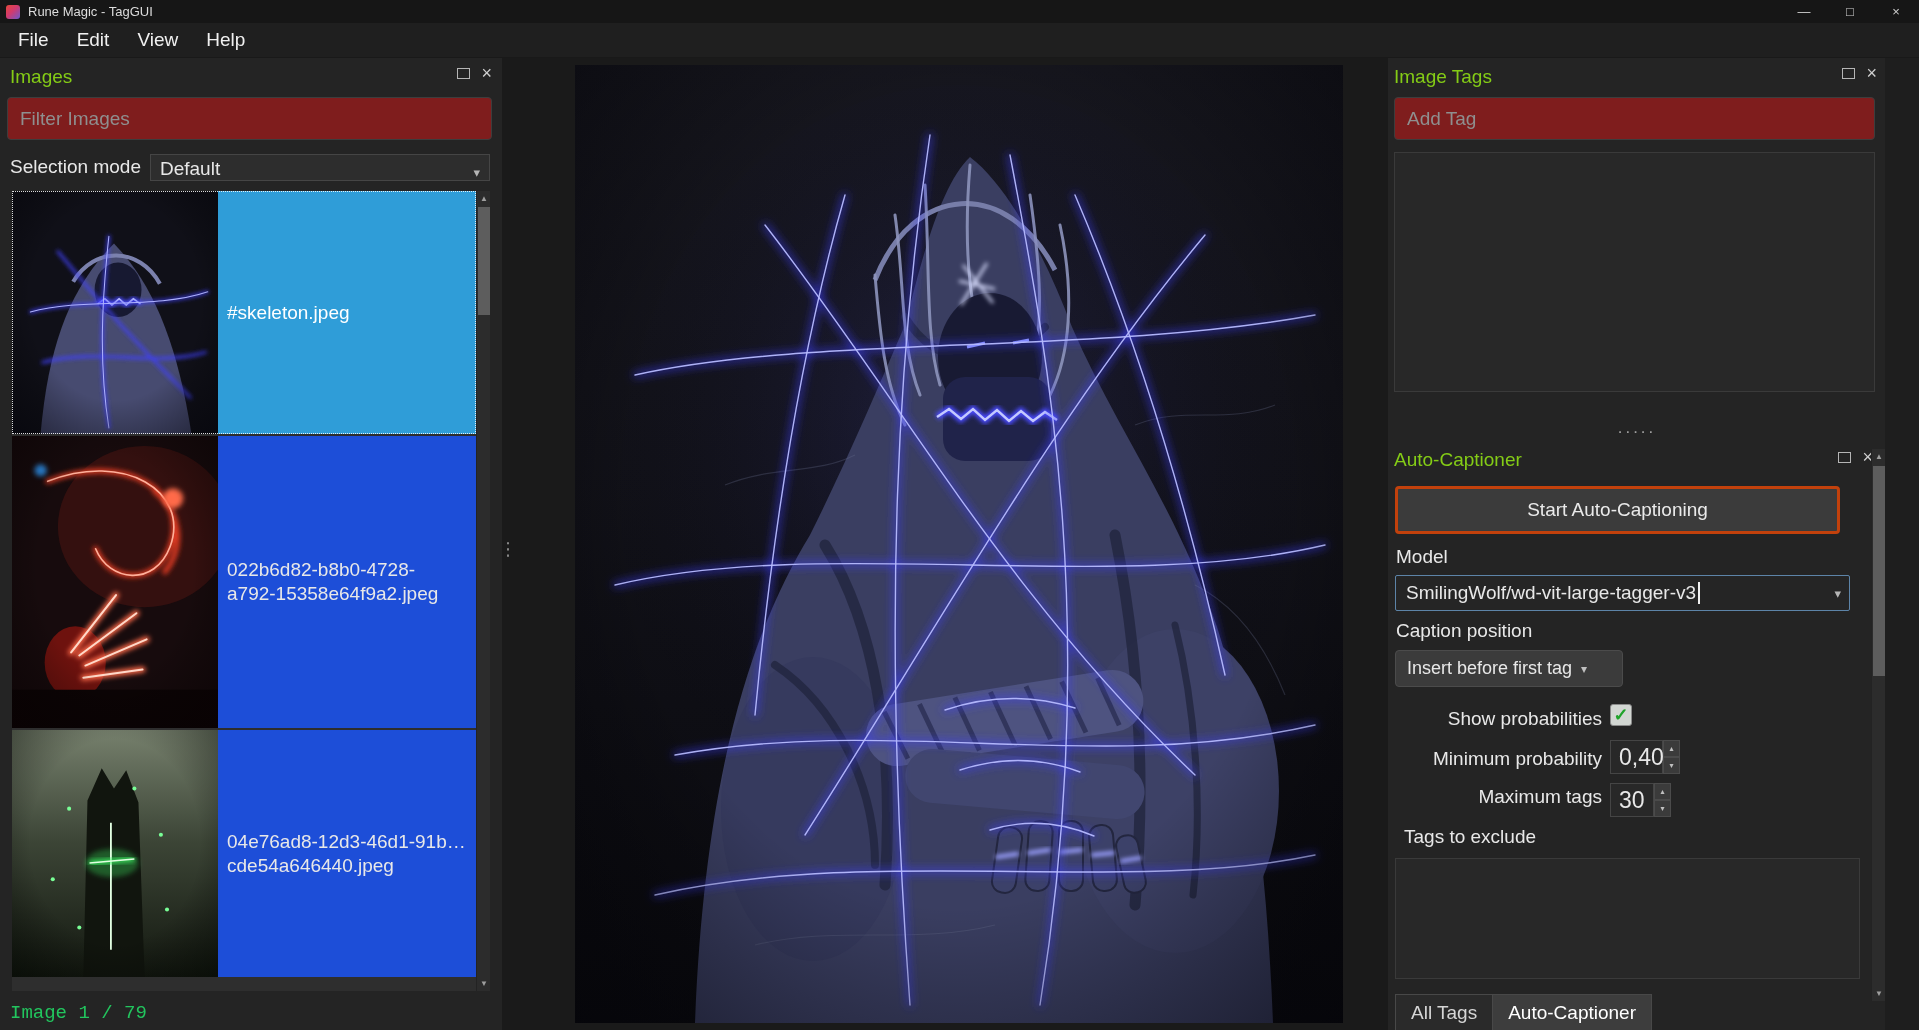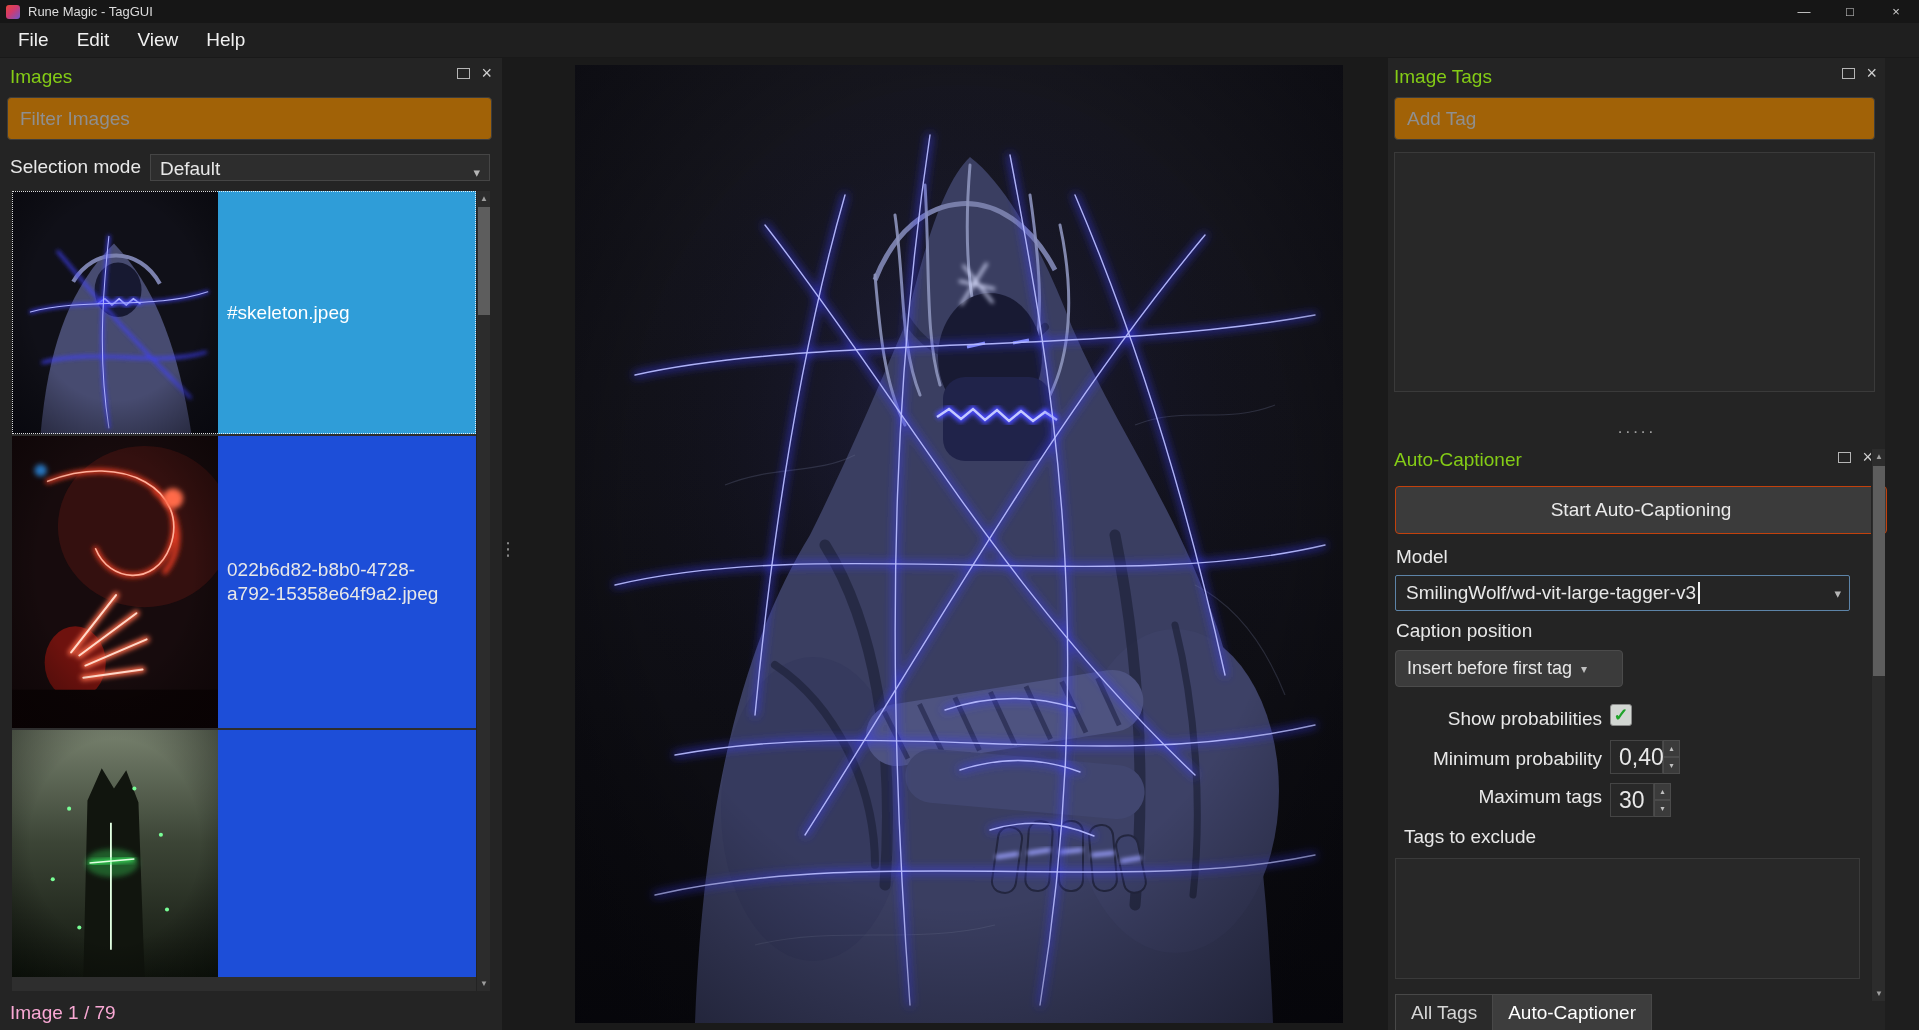--- a/index.html
+++ b/index.html
@@ -25,21 +25,21 @@
 
   
   .panel { position:absolute; top:58px; height:972px; background:#242424; }
   .left-panel { left:0; width:502px; }
   .right-panel { left:1388px; width:497px; }
   .panel-title { position:absolute; font-size:19px; color:#84cc16; }
   .dock-icons { position:absolute; display:flex; gap:11px; align-items:center; }
   .float-ico { width:13px; height:11px; border:1px solid #b5b5b5; display:inline-block; }
   .close-ico { color:#cfcfcf; font-size:18px; line-height:12px; }
 
-  .text-input { background:#a16207; border:1px solid #3d3d3d; border-radius:4px; color:#e8e8e8; font-size:19px; padding:0 12px; font-family:"Liberation Sans", sans-serif; }
+  .text-input { background:#7f1d1d; border:1px solid #3d3d3d; border-radius:4px; color:#e8e8e8; font-size:19px; padding:0 12px; font-family:"Liberation Sans", sans-serif; }
   .text-input::placeholder { color:#8f8f8f; }
 
   
   .lp-title { top:8px; left:10px; }
   .lp-icons { top:9px; right:10px; }
   .filter-input { position:absolute; top:39px; left:7px; width:485px; height:43px; }
   .selection-row { position:absolute; top:95px; left:10px; width:480px; height:28px; display:flex; align-items:center; }
   .selection-label { margin-right:9px; }
   .combo { flex:1; height:27px; background:#2d2d2d; border:1px solid #454545; display:flex; align-items:flex-end; padding:0 9px; position:relative; }
   .combo-arrow { margin-left:auto; color:#b5b5b5; font-size:13px; }
@@ -52,39 +52,39 @@
   .img-label { flex:1; display:flex; align-items:center; padding:0 4px 0 9px; line-height:1.25; white-space:pre-line; word-break:break-all; color:#e8e8e8; }
   .img-row.selected .img-label { color:#ffffff; }
 
   .vscroll { position:absolute; right:0; top:0; width:14px; background:#2c2c2c; border-left:1px solid #232323; }
   .vscroll.list { height:800px; }
   .scroll-btn { position:absolute; left:0; width:14px; height:15px; display:flex; align-items:center; justify-content:center; color:#9e9e9e; font-size:8px; }
   .scroll-btn.up { top:0; }
   .scroll-btn.down { bottom:0; }
   .scroll-thumb { position:absolute; left:1px; width:12px; background:#5d5d5d; }
 
-  .status-bar { position:absolute; top:944px; left:10px; color:#f9a8d4; }
+  .status-bar { position:absolute; top:944px; left:10px; color:#22c55e;font-family:Liberation Mono, monospace; }
 
   
   .viewer { position:absolute; left:502px; top:58px; width:920px; height:972px; background:#1a1a1a; }
   .artwork { position:absolute; left:73px; top:7px; width:768px; height:958px; }
   .artwork svg { display:block; width:100%; height:100%; }
   .split-dots { position:absolute; color:#8f8f8f; font-size:18px; }
   .split-left { left:499px; top:538px; }
   .split-right { left:1412px; top:538px; }
 
   
   .rp-title1 { top:8px; left:6px; }
   .rp-icons1 { top:9px; right:8px; }
   .addtag-input { position:absolute; top:39px; left:6px; width:481px; height:43px; }
   .tag-list-box { position:absolute; top:94px; left:6px; width:481px; height:240px; background:#282828; border:1px solid #3a3a3a; }
   .h-split { position:absolute; top:364px; left:0; width:100%; text-align:center; color:#a0a0a0; font-size:17px; letter-spacing:2px; }
   .rp-title2 { top:391px; left:6px; }
   .rp-icons2 { top:393px; right:12px; }
-  .start-btn { position:absolute; top:428px; left:7px; width:492px; height:48px; background:#3b3b3b; border:1px solid #c2410c; border-radius:4px; display:flex; align-items:center; justify-content:center; color:#eaeaea; }
+  .start-btn { position:absolute; top:428px; left:7px; width:445px; height:48px; background:#3b3b3b; border:3px solid #c2410c; border-radius:4px; display:flex; align-items:center; justify-content:center; color:#eaeaea; }
   .model-label { position:absolute; top:488px; left:8px; }
   .model-combo { position:absolute; top:517px; left:7px; width:455px; height:36px; background:#252525; border:1px solid #5d84a8; border-radius:2px; display:flex; align-items:center; padding:0 26px 0 10px; }
   .model-caret { width:2px; height:22px; background:#f0f0f0; margin-left:2px; }
   .model-arrow { position:absolute; right:8px; color:#b5b5b5; font-size:13px; }
   .caption-label { position:absolute; top:562px; left:8px; }
   .caption-dd { position:absolute; top:592px; left:7px; width:228px; height:37px; background:#3b3b3b; border:1px solid #4b4b4b; border-radius:4px; display:flex; align-items:center; padding:0 11px; font-size:18px; }
   .dd-arrow { margin-left:9px; color:#c0c0c0; font-size:12px; }
 
   .form-label { position:absolute; left:0; width:214px; text-align:right; color:#e8e8e8; }
   .fl1 { top:650px; } .fl2 { top:690px; } .fl3 { top:728px; }
@@ -253,20 +253,22 @@
             <circle cx="56" cy="78" r="2"></circle>
               <circle cx="146" cy="104" r="2"></circle>
               <circle cx="40" cy="148" r="2"></circle>
             <circle cx="152" cy="178" r="2"></circle>
               <circle cx="120" cy="58" r="2"></circle>
               <circle cx="66" cy="196" r="2"></circle>
           </g>
           <rect width="202" height="245" fill="url(#tv3)"></rect>
         </svg>
       </div>
+      <div class="img-label">04e76ad8-12d3-46d1-91b…
+cde54a646440.jpeg</div>
     </div>
 
     <div class="vscroll list">
       <span class="scroll-btn up">▲</span>
       <span class="scroll-thumb list-scroll-thumb"></span>
       <span class="scroll-btn down">▼</span>
     </div>
   </div>
 
   <div class="status-bar">Image 1 / 79</div>

